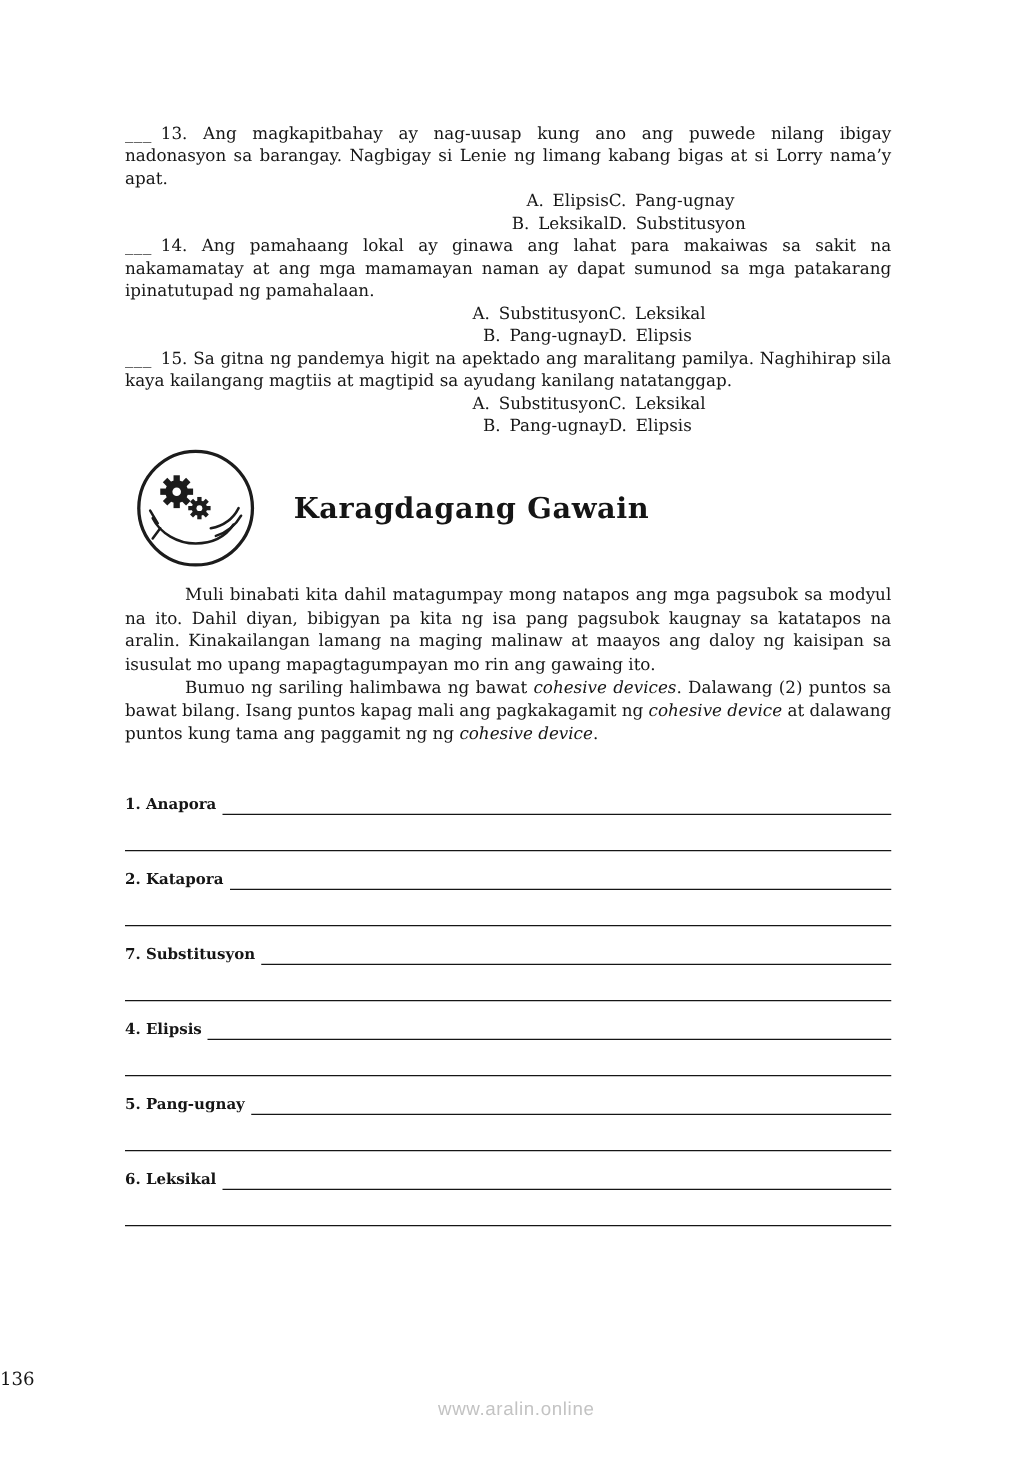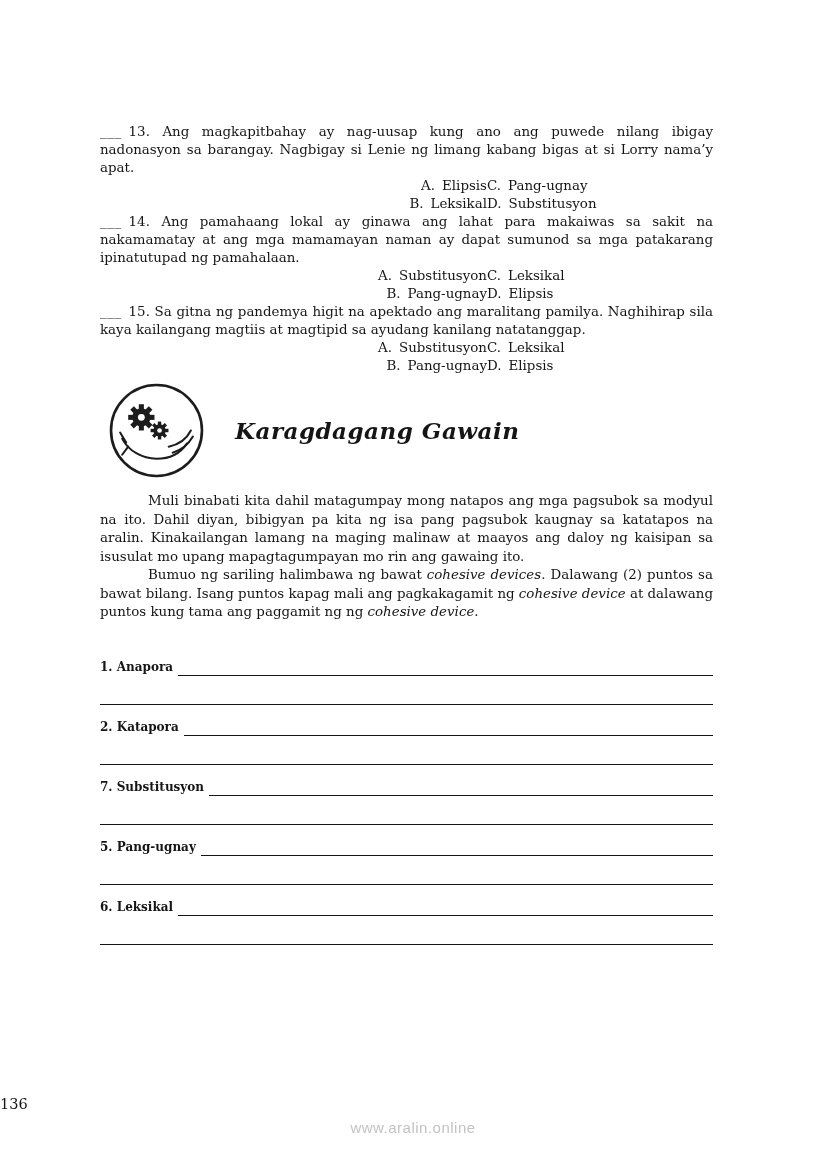--- a/index.html
+++ b/index.html
@@ -5,40 +5,40 @@
   html,body { margin:0; padding:0; background:#ffffff; }
   .page {
     position:relative;
     width:826px; height:1169px;
     background:#ffffff;
     font-family:"DejaVu Serif","Liberation Serif",serif;
     color:#151515;
     overflow:hidden;
   }
   .content {
-    position:absolute; left:100px; top:99px; width:613px;margin-top:24px;
+    position:absolute; left:100px; top:99px; width:613px;
   }
 
   
   .q-text {
     margin:0; font-size:13.4px; line-height:18px; text-align:justify;
   }
   .q-blank { letter-spacing:0.5px; margin-right:7px; }
   .opt-row { display:flex; font-size:13.4px; line-height:18px; }
   .opt { white-space:nowrap;text-align:right; }
   .opt-left { margin-left:50px; width:337px; }
   .opt-letter { margin-right:7px; }
 
   
   .activity-header {
     display:flex; align-items:center; margin:5px 0 12px 8px; height:100px;
   }
   .activity-icon { width:97px; height:97px; flex:0 0 auto; }
   .activity-heading {
-    font-size:23px; font-weight:bold; font-style:italic;
+    font-size:23px; font-weight:bold; 
     margin-left:30px; letter-spacing:0.5px;
   }
 
   
   .para {
     margin:0; font-size:13.4px; line-height:18.5px;
     text-align:justify; text-indent:48px;
   }
   .it { font-style:italic; }
 
@@ -182,20 +182,27 @@
       </div>
 
       <div class="fill-item">
         <div class="fill-row">
           <span class="fill-label">7. Substitusyon</span>
           <span class="fill-line-inline"></span>
         </div>
         <div class="fill-line-full"></div>
       </div>
 
+      <div class="fill-item">
+        <div class="fill-row">
+          <span class="fill-label">4. Elipsis</span>
+          <span class="fill-line-inline"></span>
+        </div>
+        <div class="fill-line-full"></div>
+      </div>
 
       <div class="fill-item">
         <div class="fill-row">
           <span class="fill-label">5. Pang-ugnay</span>
           <span class="fill-line-inline"></span>
         </div>
         <div class="fill-line-full"></div>
       </div>
 
       <div class="fill-item">

